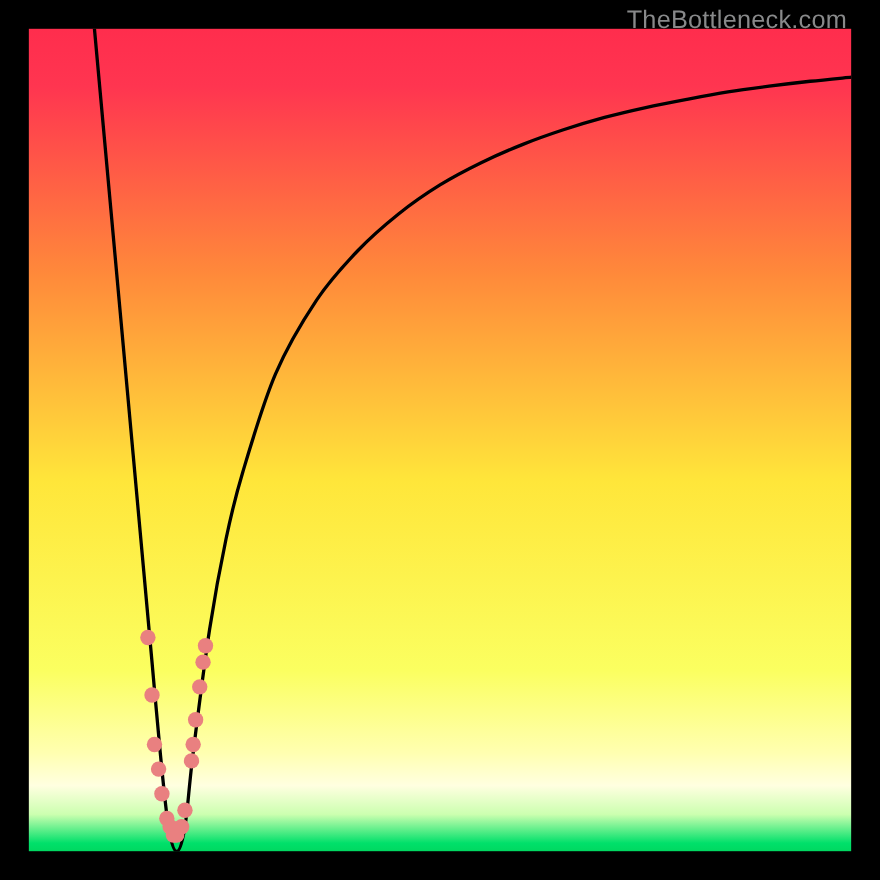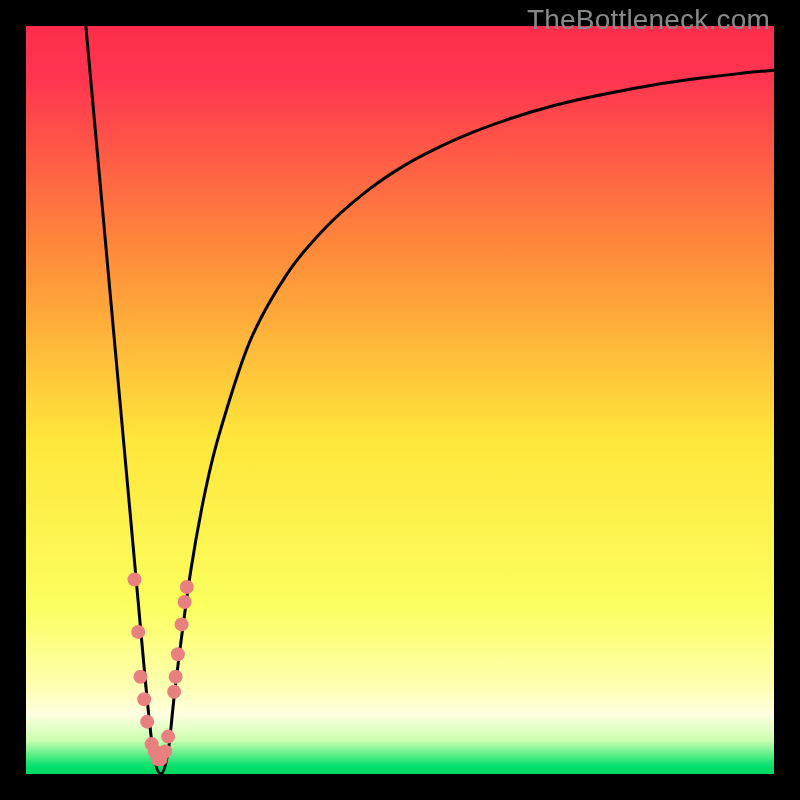--- a/index.html
+++ b/index.html
@@ -23,21 +23,21 @@
     left: 0;
     top: 0;
     width: 748px;
     height: 748px;
   }
   .watermark {
     position: absolute;
     top: 4px;
     right: 30px;
     font-family: Arial, Helvetica, sans-serif;
-    font-size: 28px;
+    font-size: 23px;
     color: #88898a;
     font-weight: 400;
     letter-spacing: 0.2px;
   }
 </style>
 </head>
 <body>
 
 <div class="frame">
   <svg class="plot-area" viewBox="0 0 748 748" preserveAspectRatio="none">

